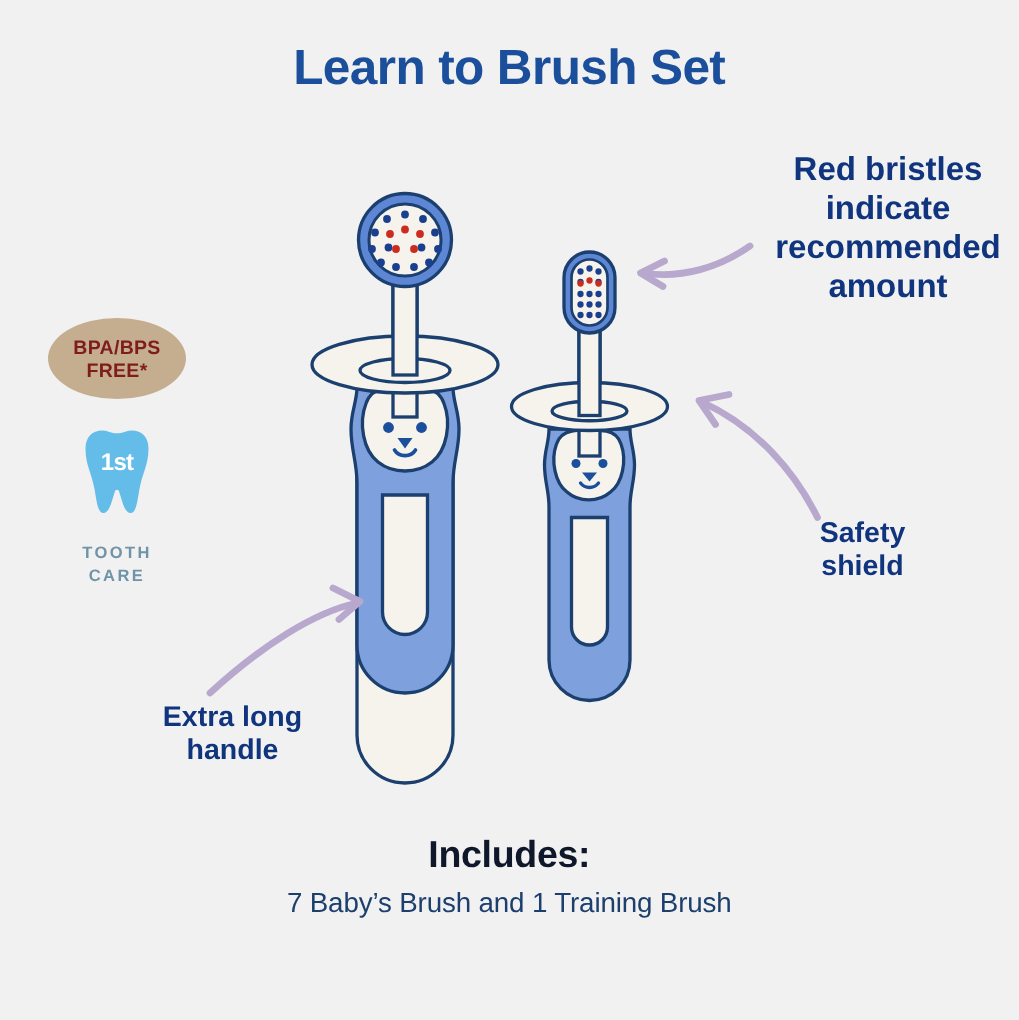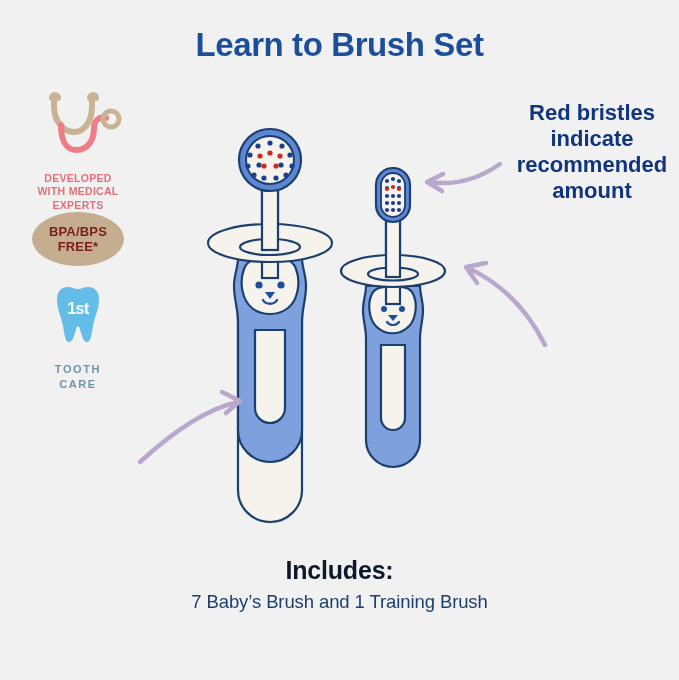--- a/index.html
+++ b/index.html
@@ -86,39 +86,20 @@
   
   #art { position:absolute; left:0; top:0; width:679px; height:680px; }
 </style>
 </head>
 <body>
 
 <div id="stage">
 
   <div id="title">Learn to Brush Set</div>
 
-  <div class="badge" id="badge-medical">
-    <svg width="128" height="70" viewBox="0 0 128 70">
-
-      <path d="M40 6 L40 14 C40 30 50 40 60 40" fill="none" stroke="#c9b394" stroke-width="6" stroke-linecap="round"></path>
-      <path d="M38 6 C38 2 44 2 44 6" fill="none" stroke="#c9b394" stroke-width="6" stroke-linecap="round"></path>
-
-      <path d="M78 6 L78 14 C78 30 70 40 60 40" fill="none" stroke="#c9b394" stroke-width="6" stroke-linecap="round"></path>
-      <path d="M76 6 C76 2 82 2 82 6" fill="none" stroke="#c9b394" stroke-width="6" stroke-linecap="round"></path>
-
-      <path d="M47 33 C47 48 52 58 62 58 C74 58 80 48 80 36 C80 28 86 24 92 26" fill="none" stroke="#ef7d85" stroke-width="6" stroke-linecap="round"></path>
-
-      <circle cx="97" cy="27" r="8" fill="none" stroke="#c9b394" stroke-width="5"></circle>
-    </svg>
-    <div class="badge-label">
-      <div>DEVELOPED</div>
-      <div>WITH MEDICAL</div>
-      <div>EXPERTS</div>
-    </div>
-  </div>
 
   <div class="badge" id="badge-bpa">
     <div class="bpa-ellipse">
       <div class="bpa-text">
         <div>BPA/BPS</div>
         <div>FREE*</div>
       </div>
     </div>
   </div>
 
@@ -257,20 +238,28 @@
     </g>
   </svg>
 
   <div class="callout" id="callout-bristles">
     <div>Red bristles</div>
     <div>indicate</div>
     <div>recommended</div>
     <div>amount</div>
   </div>
 
-
+  <div class="callout" id="callout-shield">
+    <div>Safety</div>
+    <div>shield</div>
+  </div>
+
+  <div class="callout" id="callout-handle">
+    <div>Extra long</div>
+    <div>handle</div>
+  </div>
 
   <div id="includes">
     <div id="includes-title">Includes:</div>
     <div id="includes-sub">7 Baby’s Brush and 1 Training Brush</div>
   </div>
 
 </div>
 
 </body></html>

